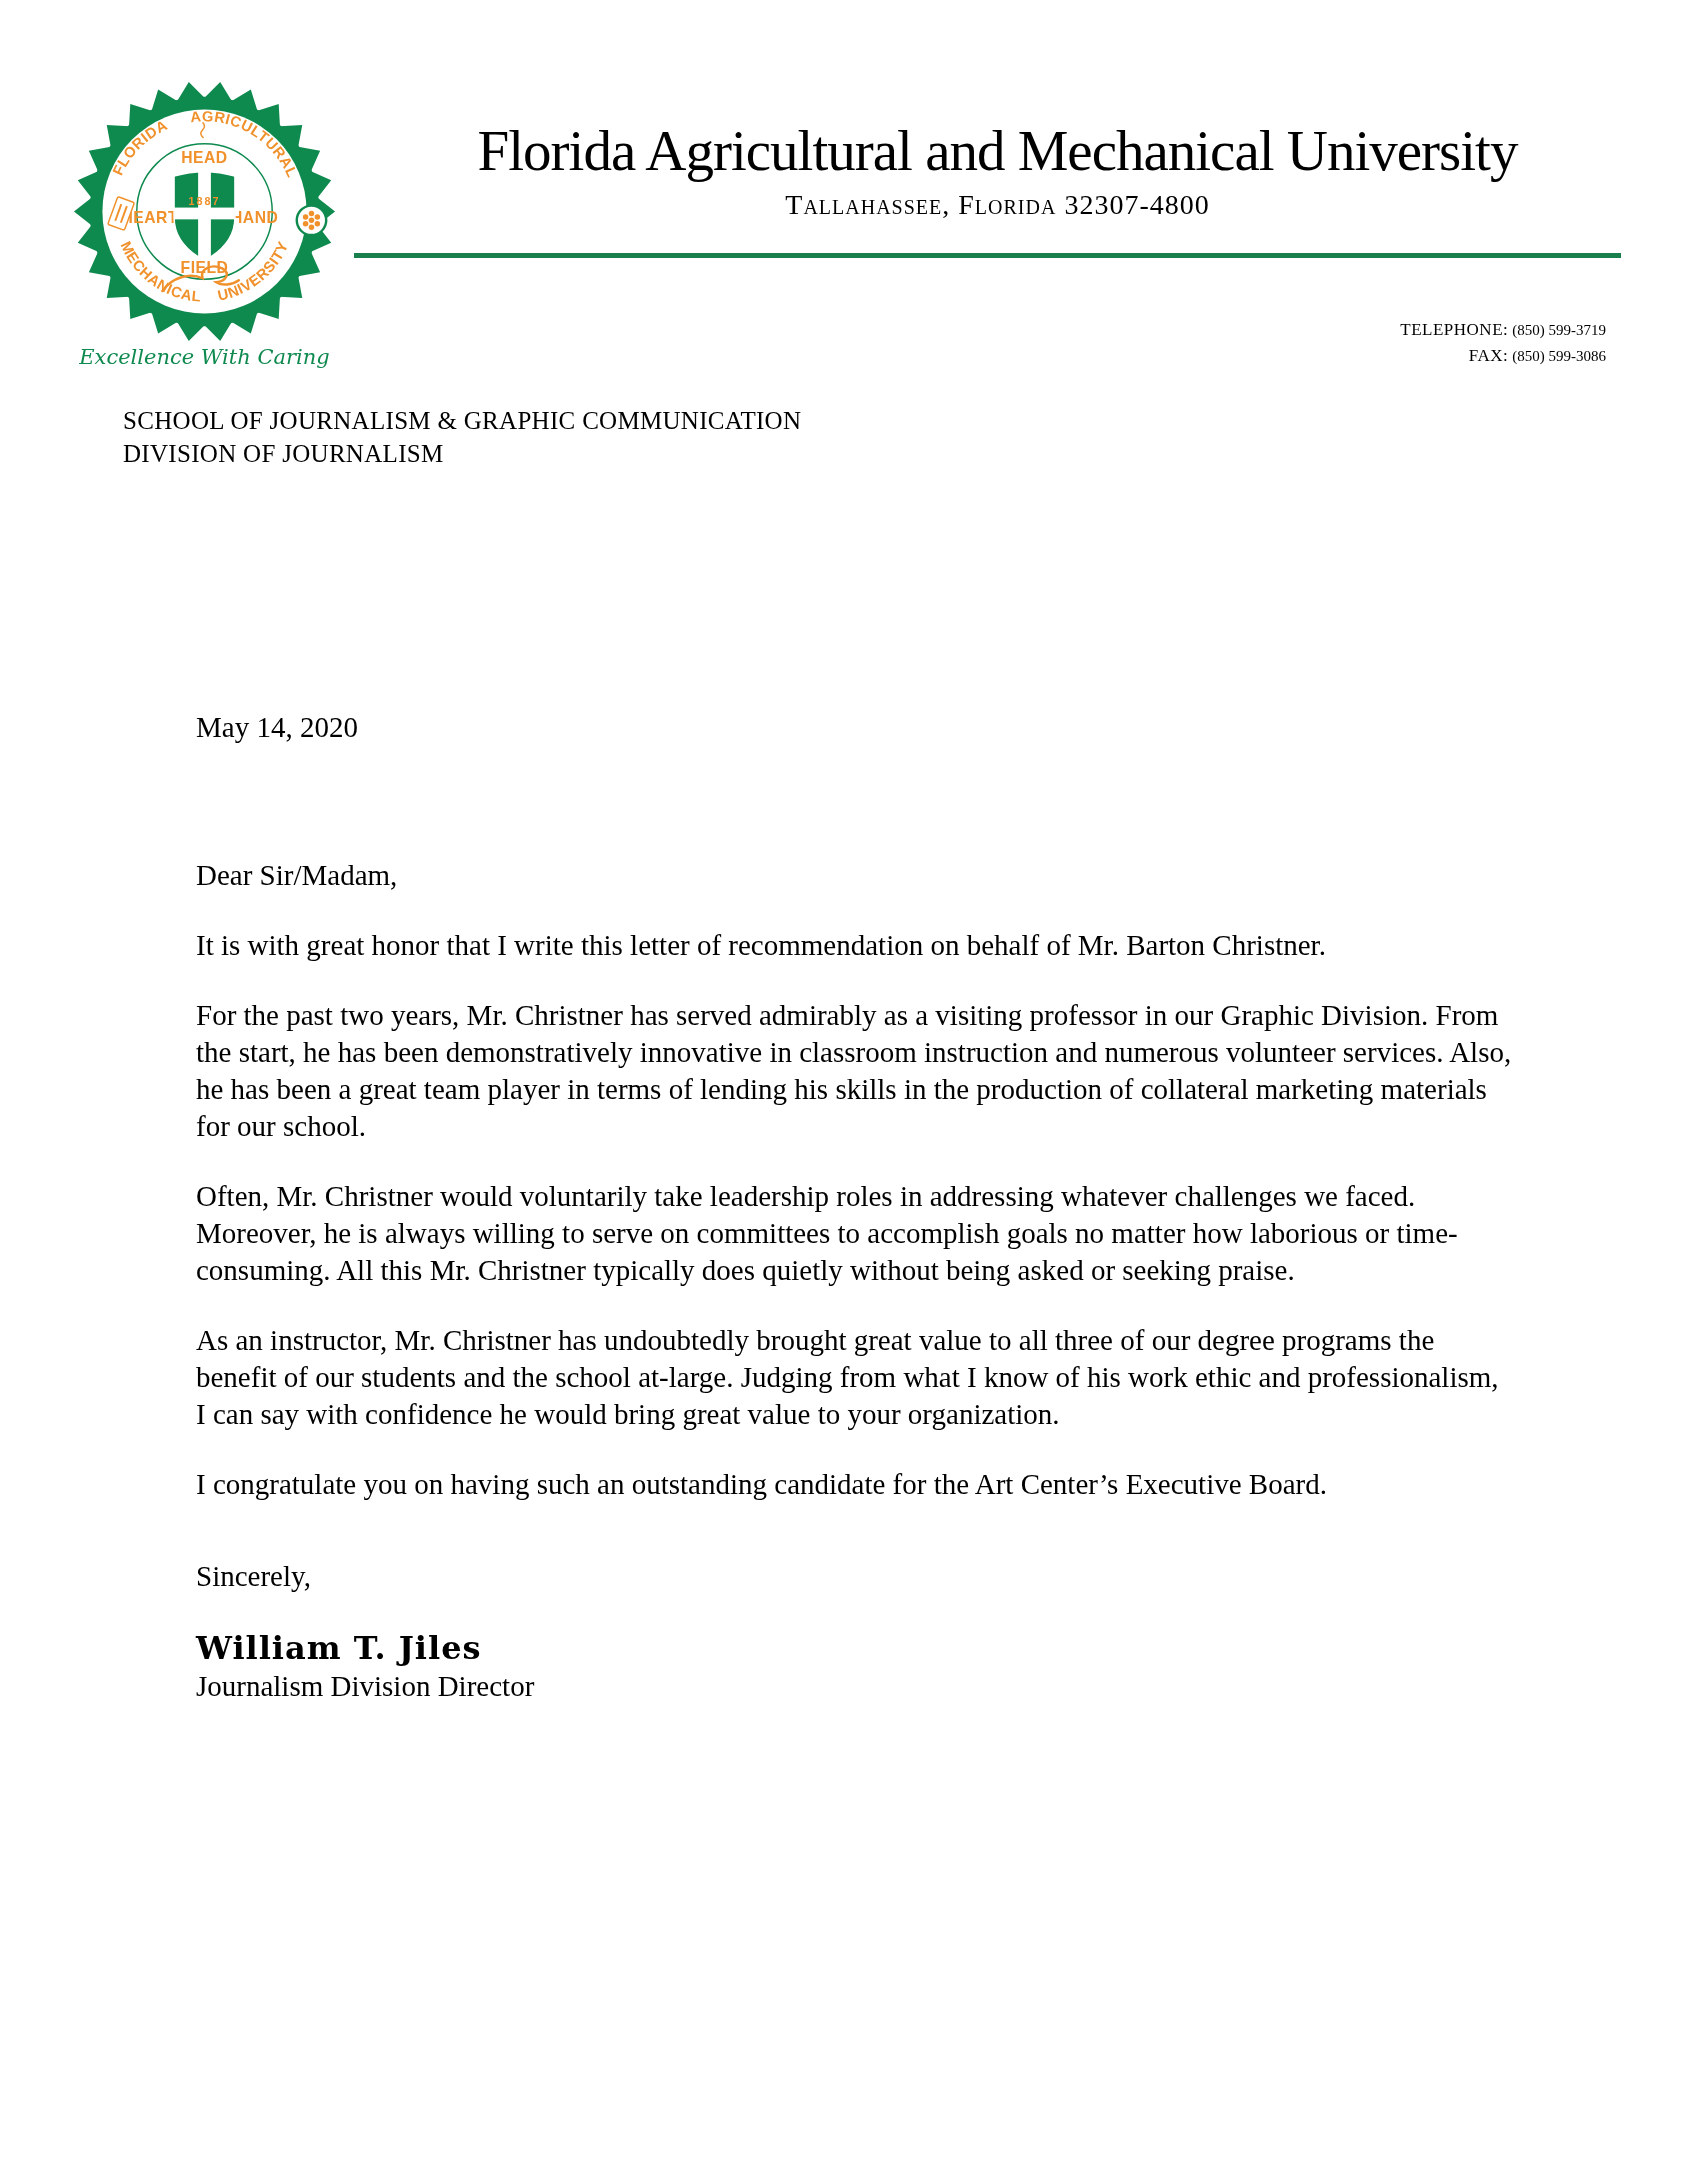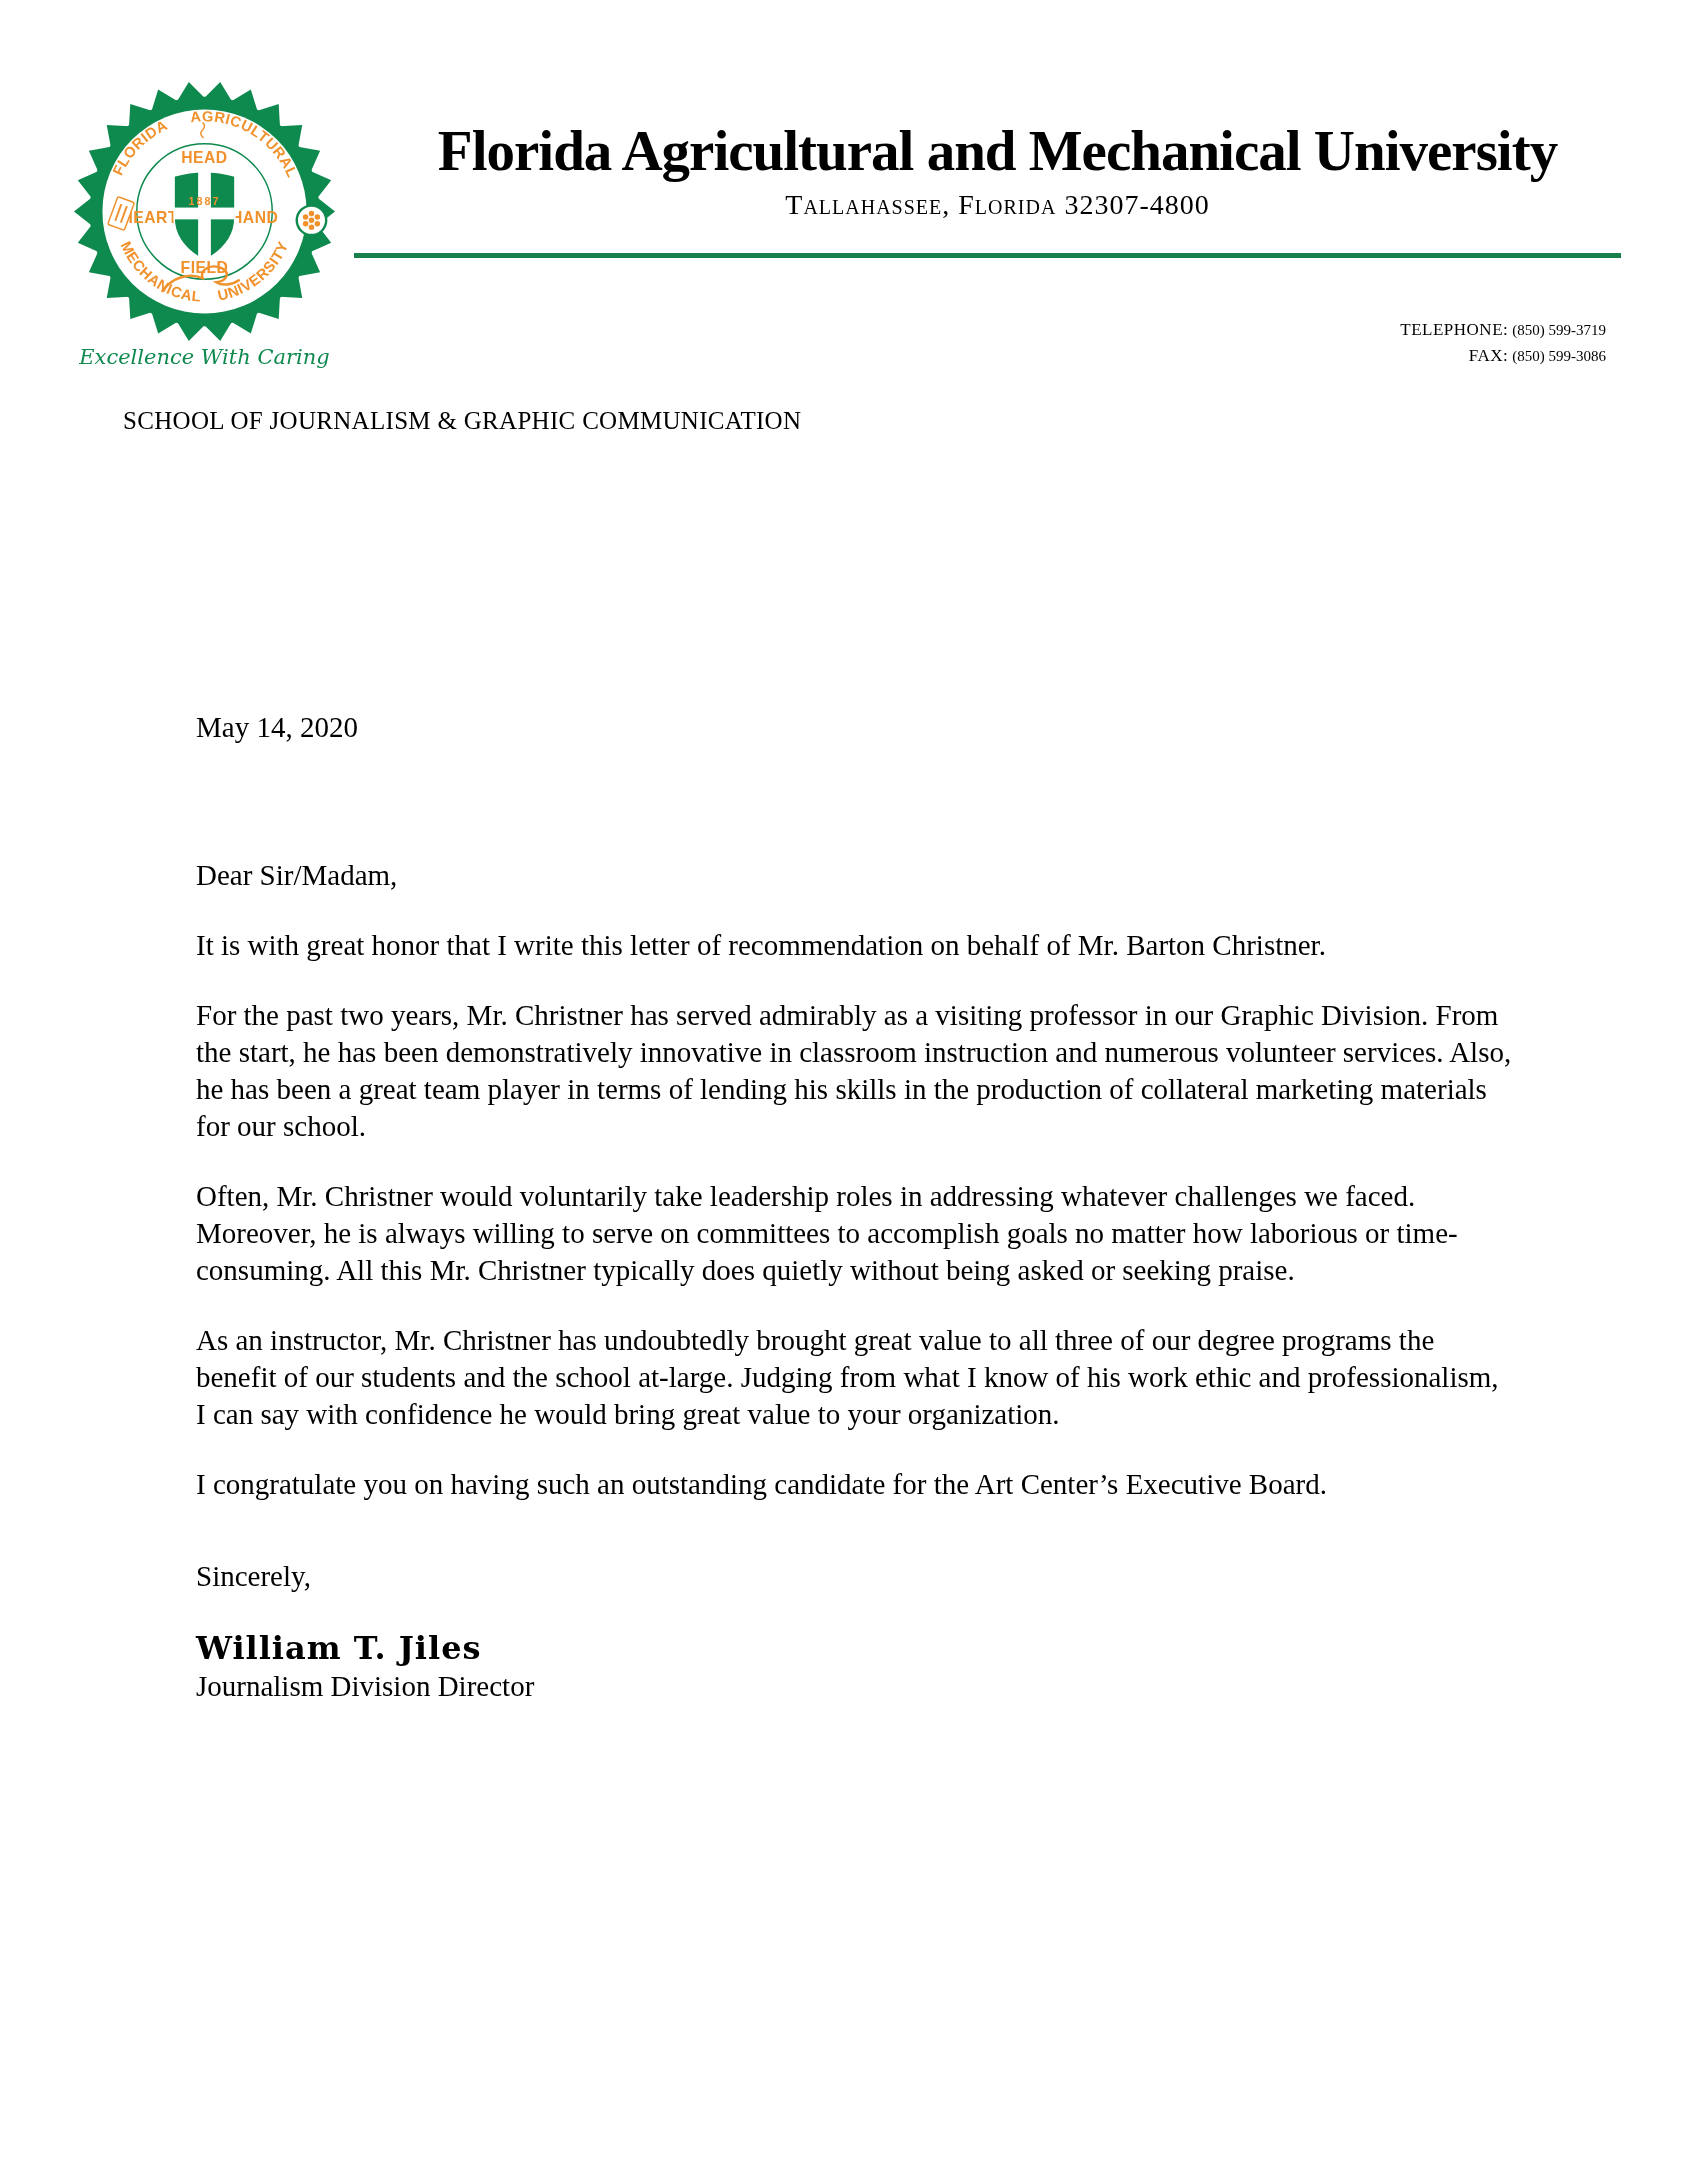--- a/index.html
+++ b/index.html
@@ -10,21 +10,21 @@
 
   
   .seal{position:absolute;left:72px;top:79px;width:265px;height:265px;}
   .motto{
     position:absolute;left:62px;top:345px;width:285px;text-align:center;
     font-family:"DejaVu Serif",serif;font-style:italic;font-size:21px;
     color:var(--green);
   }
   .head-block{position:absolute;left:381px;top:117px;width:1233px;text-align:center;}
   .uni-name{
-    margin:0;font-family:"Liberation Serif",serif;font-weight:700;
+    margin:0;font-family:"Liberation Serif",serif;font-weight:400;
     font-size:57px;line-height:1.2;white-space:nowrap;letter-spacing:-1px;
   }
   .uni-address{margin-top:4px;font-variant:small-caps;font-size:28px;letter-spacing:1px;}
   .rule{position:absolute;left:354px;top:253px;width:1267px;height:5px;background:var(--rule);}
   .contact{position:absolute;right:77px;top:317px;text-align:right;line-height:1.55;}
   .contact .clabel{font-size:17px;letter-spacing:0.5px;}
   .contact .cval{font-size:15px;}
   .school{position:absolute;left:123px;top:404px;font-size:25px;line-height:1.32;letter-spacing:0.3px;}
 
   
@@ -144,20 +144,21 @@
         <span class="cval">(850) 599-3719</span>
       </div>
       <div class="contact-row">
         <span class="clabel">FAX:</span>
         <span class="cval">(850) 599-3086</span>
       </div>
     </div>
 
     <div class="school">
       <div>SCHOOL OF JOURNALISM &amp; GRAPHIC COMMUNICATION</div>
+      <div>DIVISION OF JOURNALISM</div>
     </div>
   </header>
 
   <main class="body-block">
     <p class="date">May 14, 2020</p>
     <p class="salutation">Dear Sir/Madam,</p>
     <p>It is with great honor that I write this letter of recommendation on behalf of Mr. Barton Christner.</p>
     <p>For the past two years, Mr. Christner has served admirably as a visiting professor in our Graphic Division.  From the start, he has been demonstratively innovative in classroom instruction and numerous volunteer services. Also, he has been a great team player in terms of lending his skills in the production of collateral marketing materials for our school.</p>
     <p>Often, Mr. Christner would voluntarily take leadership roles in addressing whatever challenges we faced. Moreover, he is always willing to serve on committees to accomplish goals no matter how laborious or time-consuming.  All this Mr. Christner typically does quietly without being asked or seeking praise.</p>
     <p>As an instructor, Mr. Christner has undoubtedly brought great value to all three of our degree programs the benefit of our students and the school at-large.  Judging from what I know of his work ethic and professionalism, I can say with confidence he would bring great value to your organization.</p>

